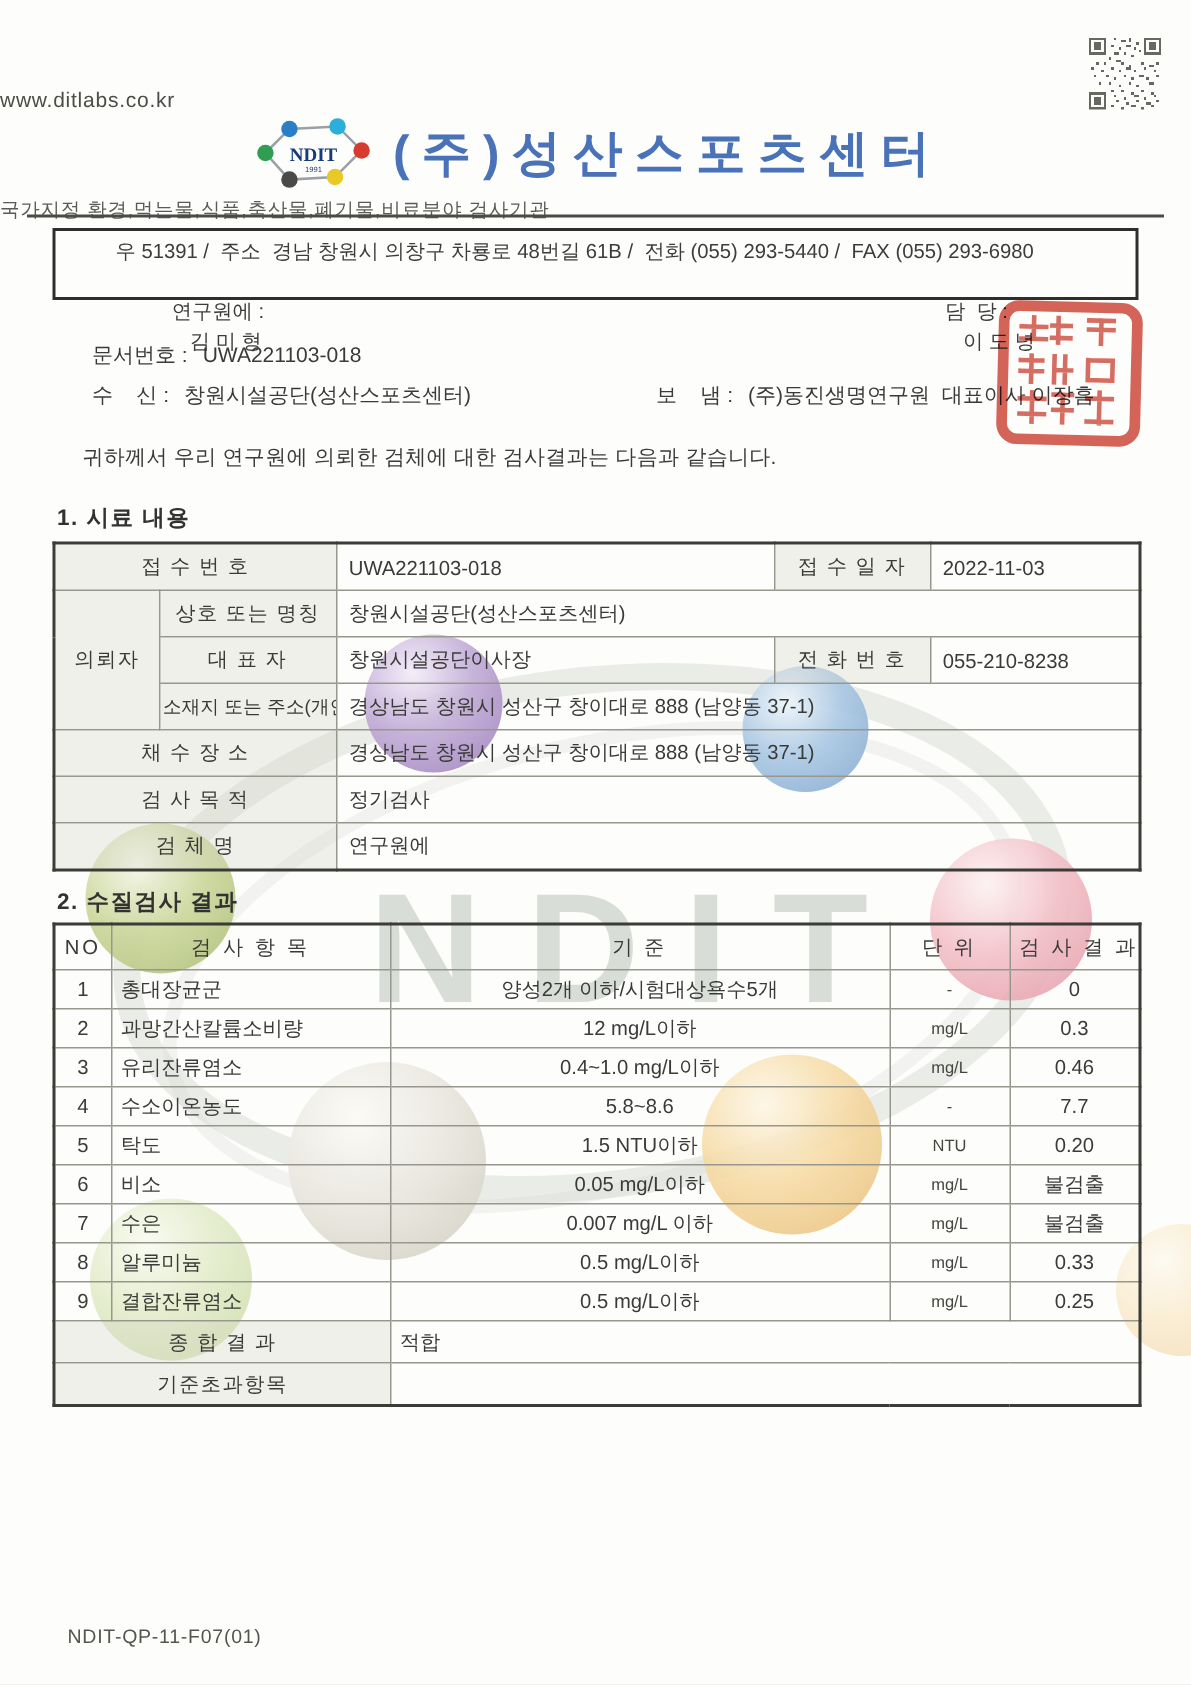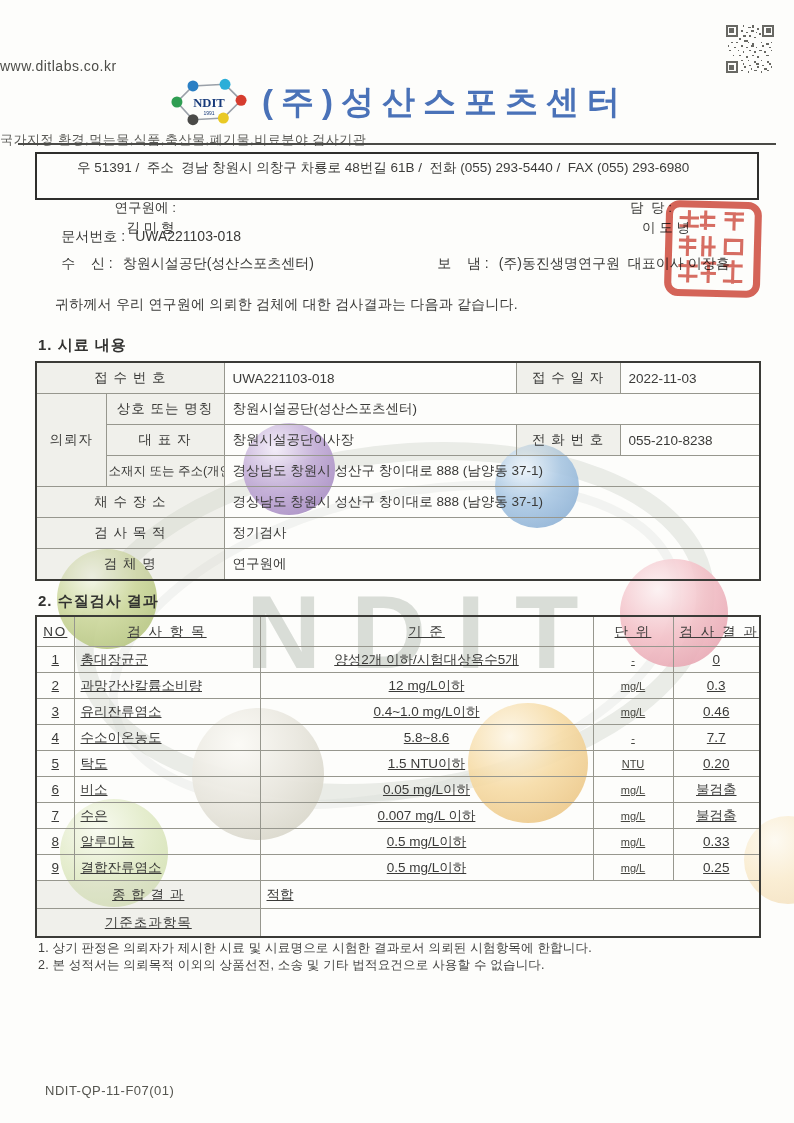--- a/index.html
+++ b/index.html
@@ -48,21 +48,21 @@
 
   .sec{position:absolute;font-size:15px;font-weight:bold;color:#323230;margin:0;letter-spacing:1px;}
   .sec1{top:336px;left:38px;}
   .sec2{top:592px;left:38px;}
 
   
   table{border-collapse:collapse;table-layout:fixed;background:transparent;}
   .t1{position:absolute;top:361px;left:35px;width:724px;font-size:13.5px;border:2px solid #3b3b37;}
   .t1 td{border:1px solid #97978e;height:30px;padding:0 8px;overflow:hidden;white-space:nowrap;}
   .t2{position:absolute;top:615px;left:35px;width:724px;font-size:13.5px;border:2px solid #3b3b37;}
-  .t2 td{border:1px solid #97978e;height:25px;padding:0 6px;overflow:hidden;white-space:nowrap;text-decoration:underline;}
+  .t2 td{border:1px solid #97978e;height:25px;padding:0 6px;overflow:hidden;white-space:nowrap;}
   .t2 tr.hdr td{height:29px;letter-spacing:2px;text-align:center;}
   .lbl{text-align:center;background:rgba(213,213,200,.30);letter-spacing:1px;}
   .cc{text-align:center;}
   .unit{font-size:11px;text-align:center;color:#45453f;}
   .t2 td.num{text-align:center;}
 
   
   .notes{position:absolute;top:940px;left:38px;font-size:12.5px;color:#424240;line-height:17px;letter-spacing:.2px;}
   .formno{position:absolute;top:1083px;left:45px;font-size:13px;color:#55554f;letter-spacing:.5px;}
 </style>
@@ -393,20 +393,16 @@
         <td class="lbl" colspan="2" style="height:27px">종 합 결 과</td>
         <td colspan="3">적합</td>
       </tr>
       <tr>
         <td class="lbl" colspan="2" style="height:27px">기준초과항목</td>
         <td colspan="3"></td>
       </tr>
     </tbody>
       </table>
 
-    <div class="notes">
-      <div>1. 상기 판정은 의뢰자가 제시한 시료 및 시료명으로 시험한 결과로서 의뢰된 시험항목에 한합니다.</div>
-      <div>2. 본 성적서는 의뢰목적 이외의 상품선전, 소송 및 기타 법적요건으로 사용할 수 없습니다.</div>
-    </div>
 
     <div class="formno">NDIT-QP-11-F07(01)</div>
   </div>
 </div>
 
 </body></html>

